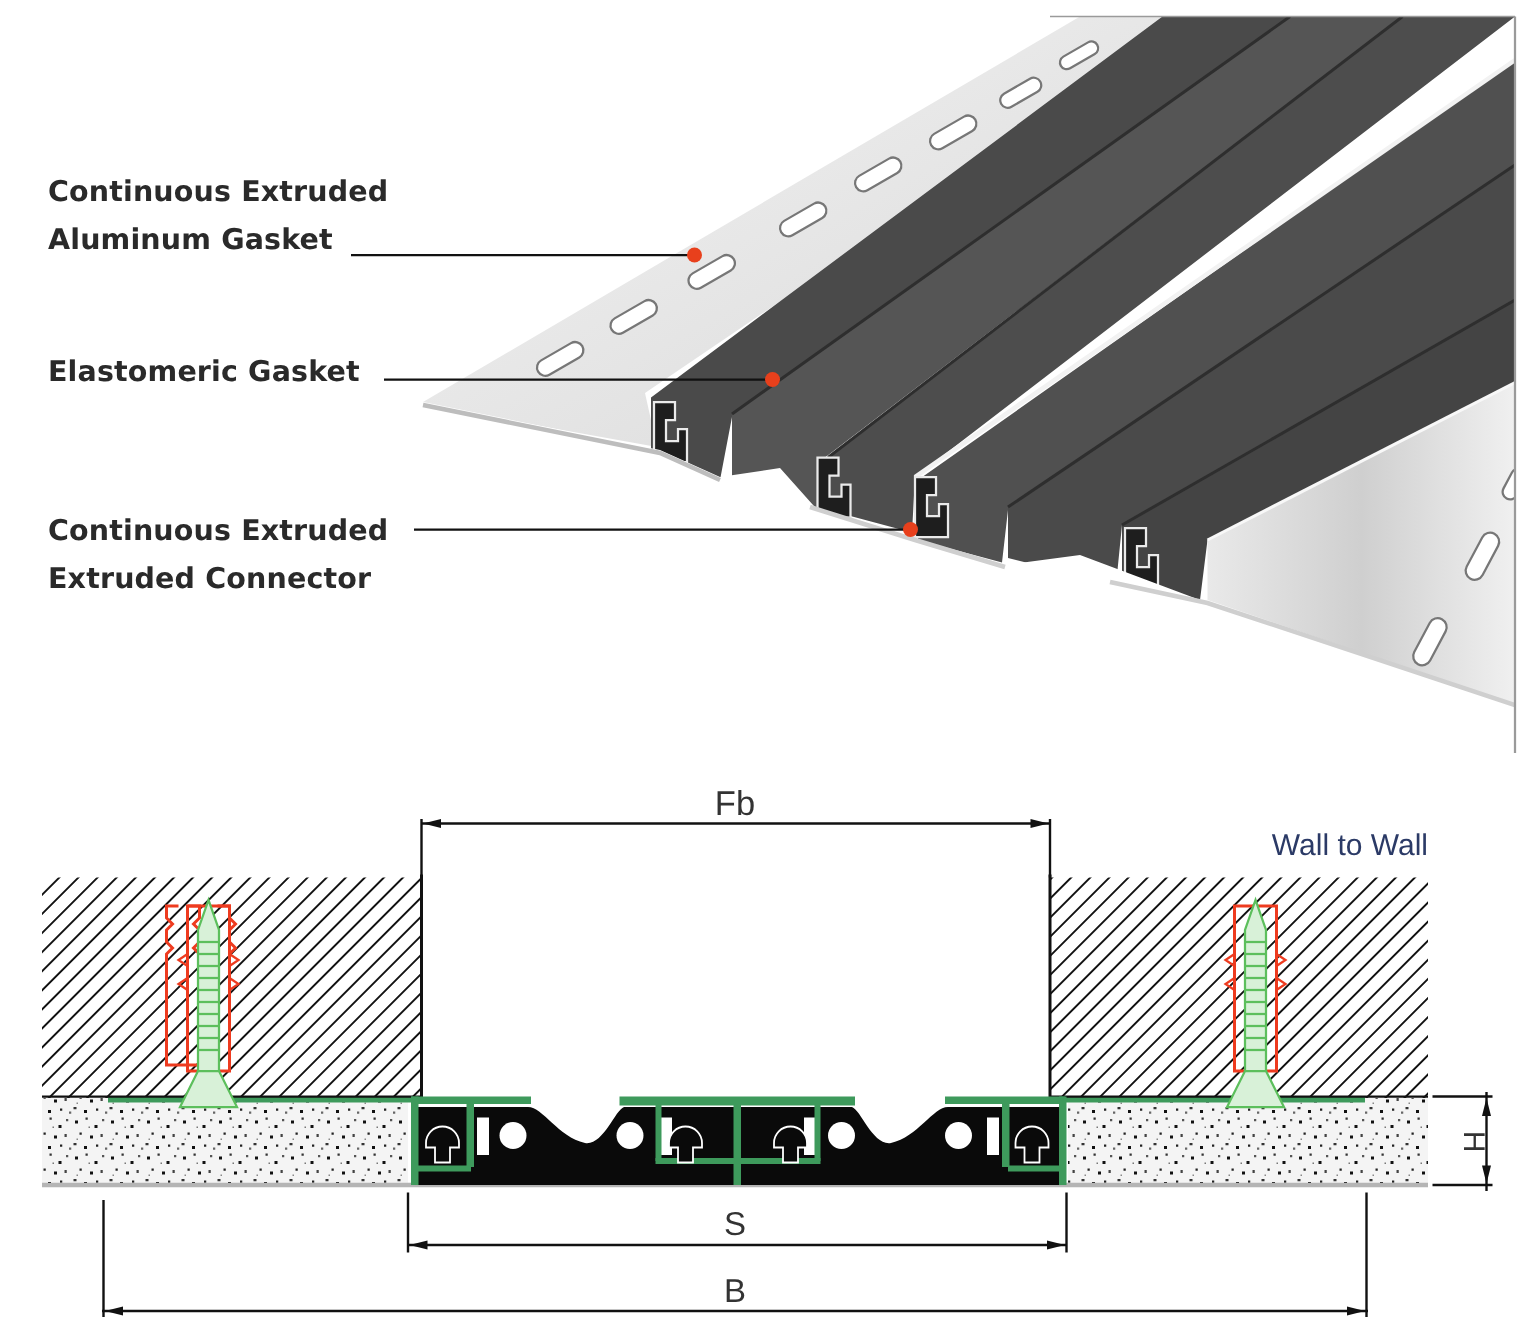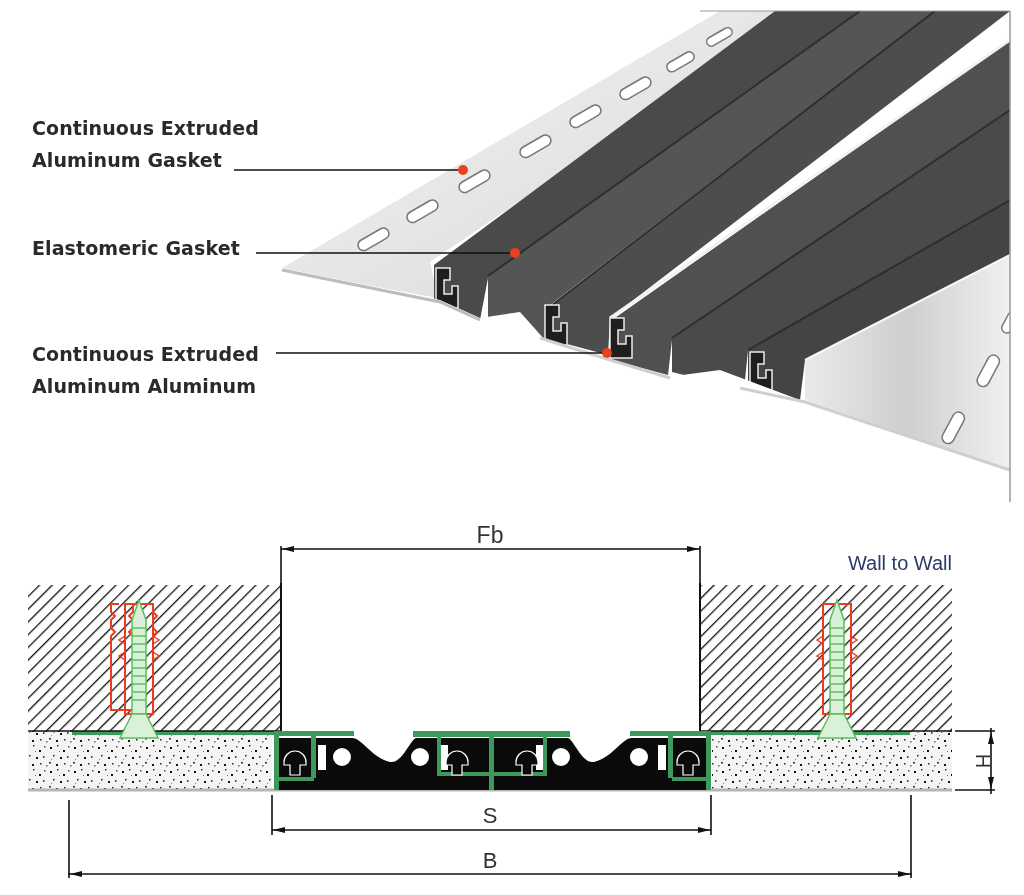--- a/index.html
+++ b/index.html
@@ -18,21 +18,21 @@
 
 <div class="callout-label" style="top:112px;">
   <span>Continuous Extruded</span>
   <span>Aluminum Gasket</span>
 </div>
 <div class="callout-label" style="top:232px;">
   <span>Elastomeric Gasket</span>
 </div>
 <div class="callout-label" style="top:338px;">
   <span>Continuous Extruded</span>
-  <span>Aluminum Aluminum</span>
+  <span>Extruded Connector</span>
 </div>
 
 <svg id="stage" viewBox="0 0 1024 895" xmlns="http://www.w3.org/2000/svg">
   <defs>
     <clipPath id="photoClip">
         <rect x="280" y="11" width="730" height="490"></rect>
       </clipPath>
     <pattern id="hatch" patternUnits="userSpaceOnUse" width="9" height="9" patternTransform="rotate(45)">
       <rect width="9" height="9" fill="#ffffff"></rect>
       <line x1="0" y1="0" x2="0" y2="9" stroke="#111" stroke-width="2.6"></line>

